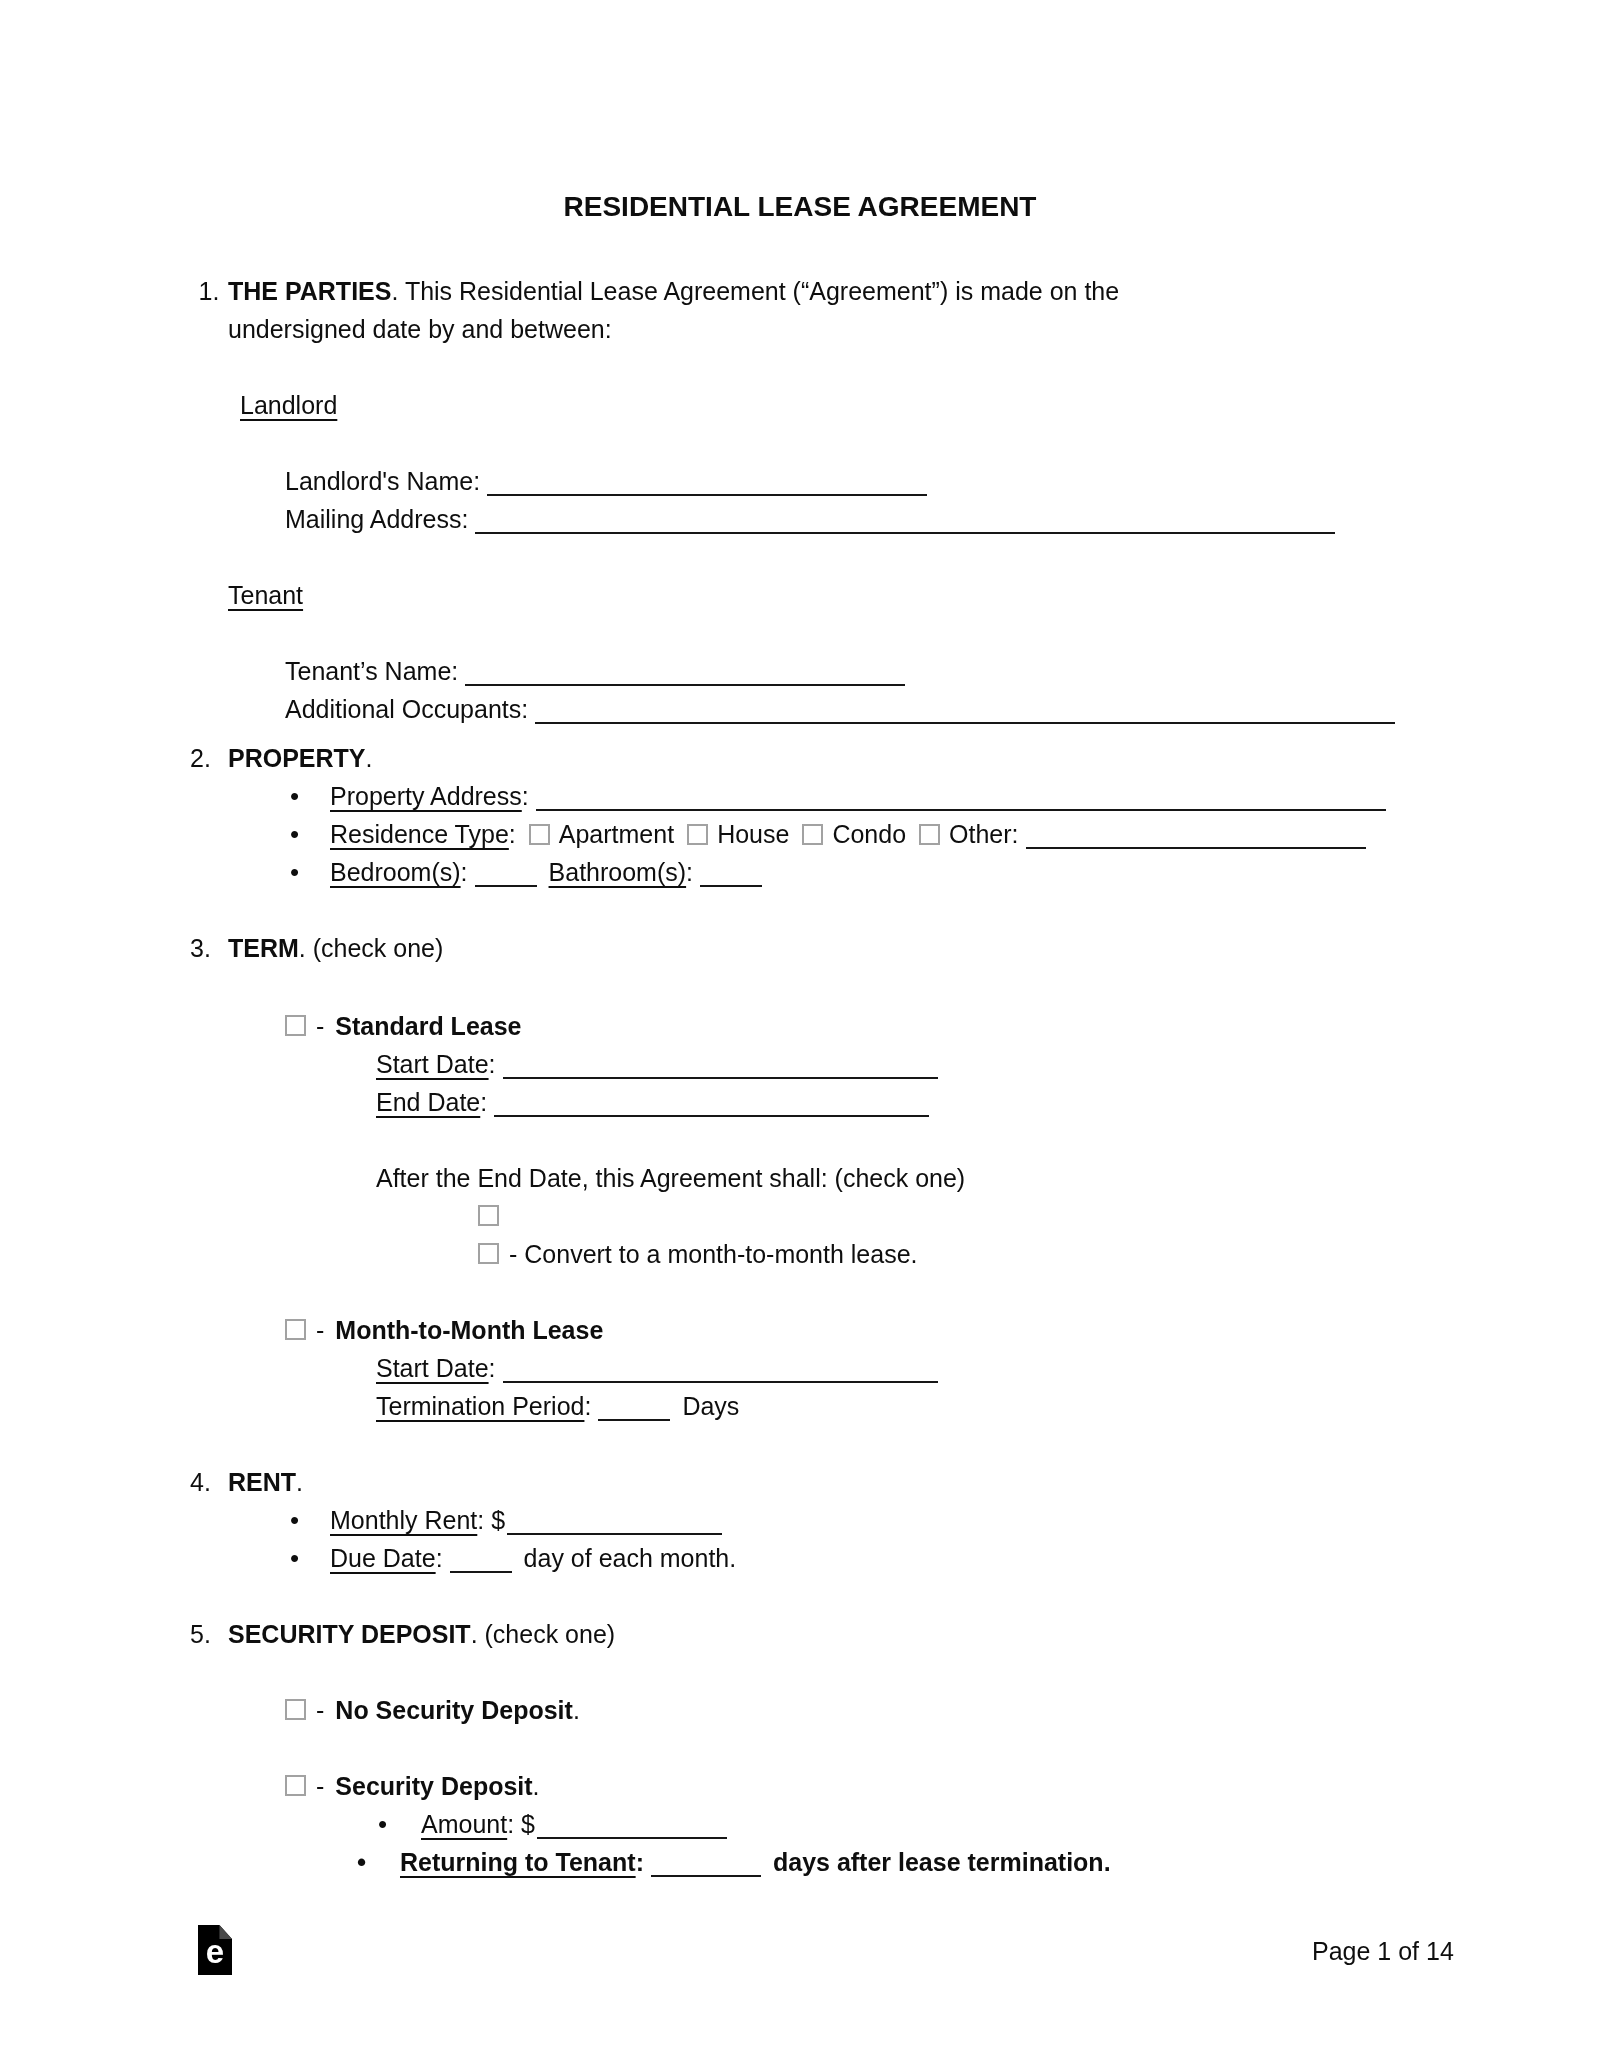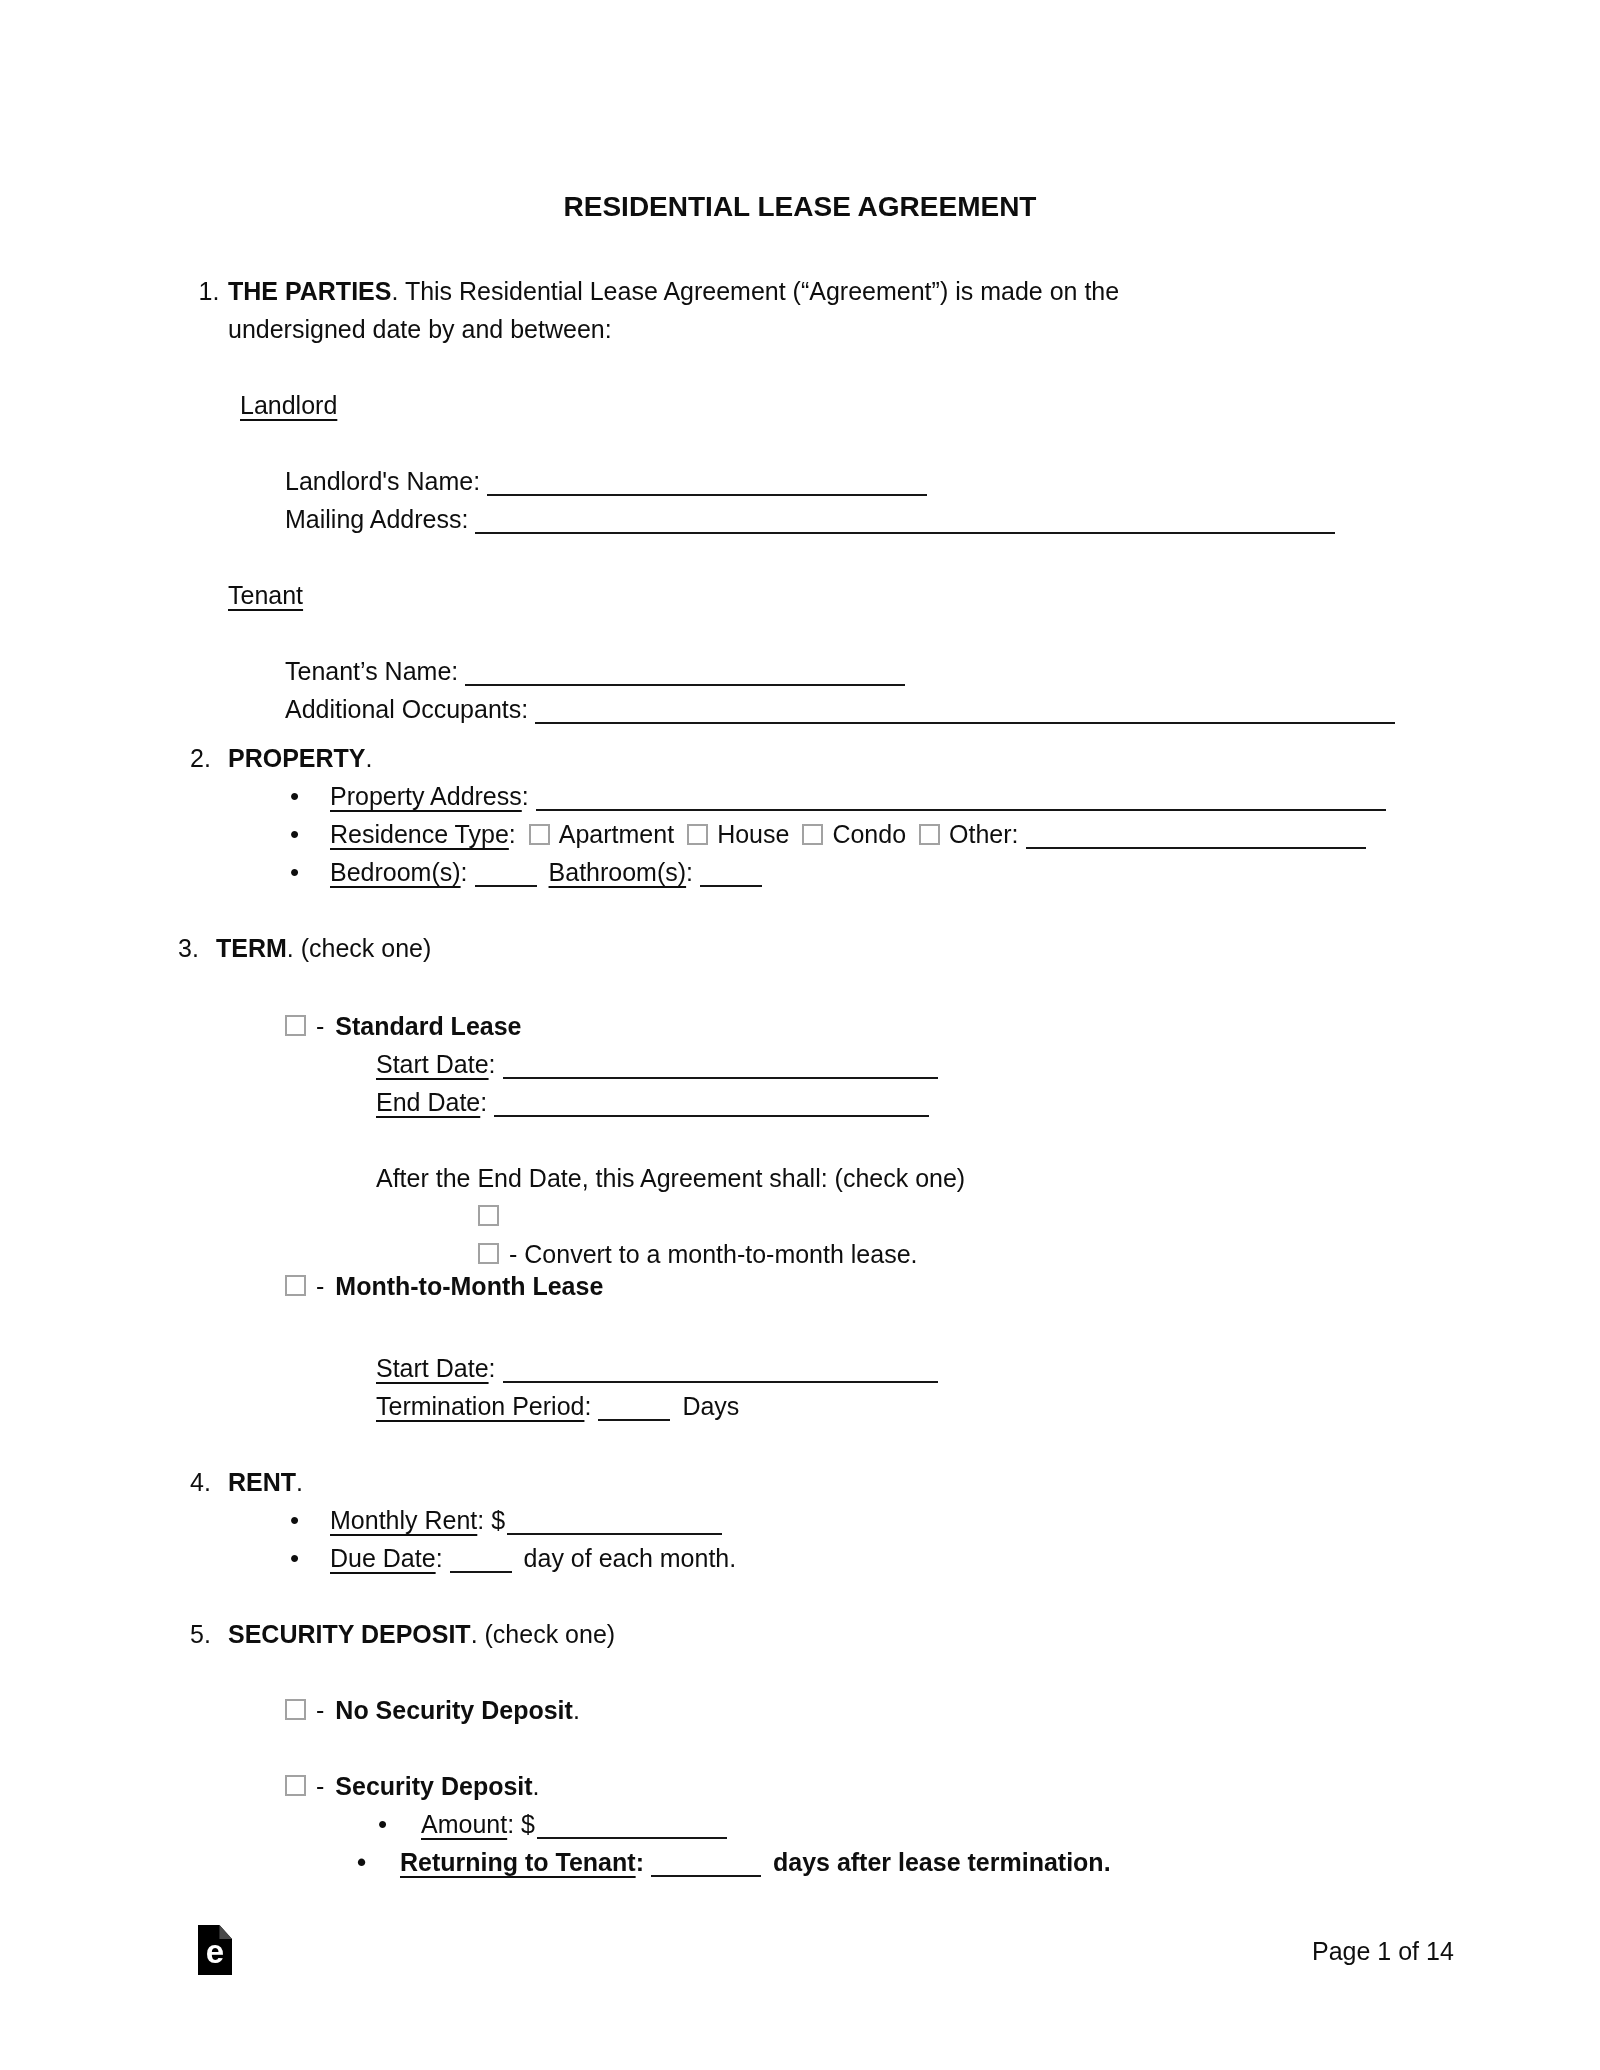--- a/index.html
+++ b/index.html
@@ -54,31 +54,31 @@
 <div class="line" style="top:690px;left:285px;"><span>Additional Occupants:</span><span class="blank w860"></span></div>
 
 <div class="line" style="top:739px;left:190px;"><span class="num">2.</span><span class="b">PROPERTY</span><span>.</span></div>
 
 <div class="line" style="top:777px;left:290px;"><span class="bullet">•</span><span class="ul">Property Address</span><span>:</span><span class="blank w850"></span></div>
 
 <div class="line" style="top:815px;left:290px;"><span class="bullet">•</span><span class="ul">Residence Type</span><span>:</span><span class="cb opt"></span><span>Apartment</span><span class="cb opt"></span><span>House</span><span class="cb opt"></span><span>Condo</span><span class="cb opt"></span><span>Other:</span><span class="blank w340"></span></div>
 
 <div class="line" style="top:853px;left:290px;"><span class="bullet">•</span><span class="ul">Bedroom(s)</span><span>:</span><span class="blank w62 gap-r"></span><span class="ul">Bathroom(s)</span><span>:</span><span class="blank w62"></span></div>
 
-<div class="line" style="top:929px;left:178px;"><span class="num">3.</span><span class="b">TERM</span><span>. (check one)</span></div>
+<div class="line" style="top:929px;left:190px;"><span class="num">3.</span><span class="b">TERM</span><span>. (check one)</span></div>
 
 <div class="line" style="top:1007px;left:285px;"><span class="cb"></span><span class="dash">-</span><span class="b">Standard Lease</span></div>
 <div class="line" style="top:1045px;left:376px;"><span class="ul">Start Date</span><span>:</span><span class="blank w435"></span></div>
 <div class="line" style="top:1083px;left:376px;"><span class="ul">End Date</span><span>:</span><span class="blank w435"></span></div>
 
 <div class="line" style="top:1159px;left:376px;"><span>After the End Date, this Agreement shall: (check one)</span></div>
 <div class="line" style="top:1197px;left:478px;"><span class="cb mr"></span></div>
 <div class="line" style="top:1235px;left:478px;"><span class="cb mr"></span><span>- Convert to a month-to-month lease.</span></div>
 
-<div class="line" style="top:1267px;left:285px;"><span class="cb"></span><span class="dash">-</span><span class="b">Month-to-Month Lease</span></div>
+<div class="line" style="top:1311px;left:285px;"><span class="cb"></span><span class="dash">-</span><span class="b">Month-to-Month Lease</span></div>
 <div class="line" style="top:1349px;left:376px;"><span class="ul">Start Date</span><span>:</span><span class="blank w435"></span></div>
 <div class="line" style="top:1387px;left:376px;"><span class="ul">Termination Period</span><span>:</span><span class="blank w72 gap-r"></span><span>Days</span></div>
 
 <div class="line" style="top:1463px;left:190px;"><span class="num">4.</span><span class="b">RENT</span><span>.</span></div>
 <div class="line" style="top:1501px;left:290px;"><span class="bullet">•</span><span class="ul">Monthly Rent</span><span>: $</span><span class="blank w215" style="margin-left:2px;"></span></div>
 <div class="line" style="top:1539px;left:290px;"><span class="bullet">•</span><span class="ul">Due Date</span><span>:</span><span class="blank w62 gap-r"></span><span>day of each month.</span></div>
 
 <div class="line" style="top:1615px;left:190px;"><span class="num">5.</span><span class="b">SECURITY DEPOSIT</span><span>. (check one)</span></div>
 
 <div class="line" style="top:1691px;left:285px;"><span class="cb"></span><span class="dash">-</span><span class="b">No Security Deposit</span><span>.</span></div>

